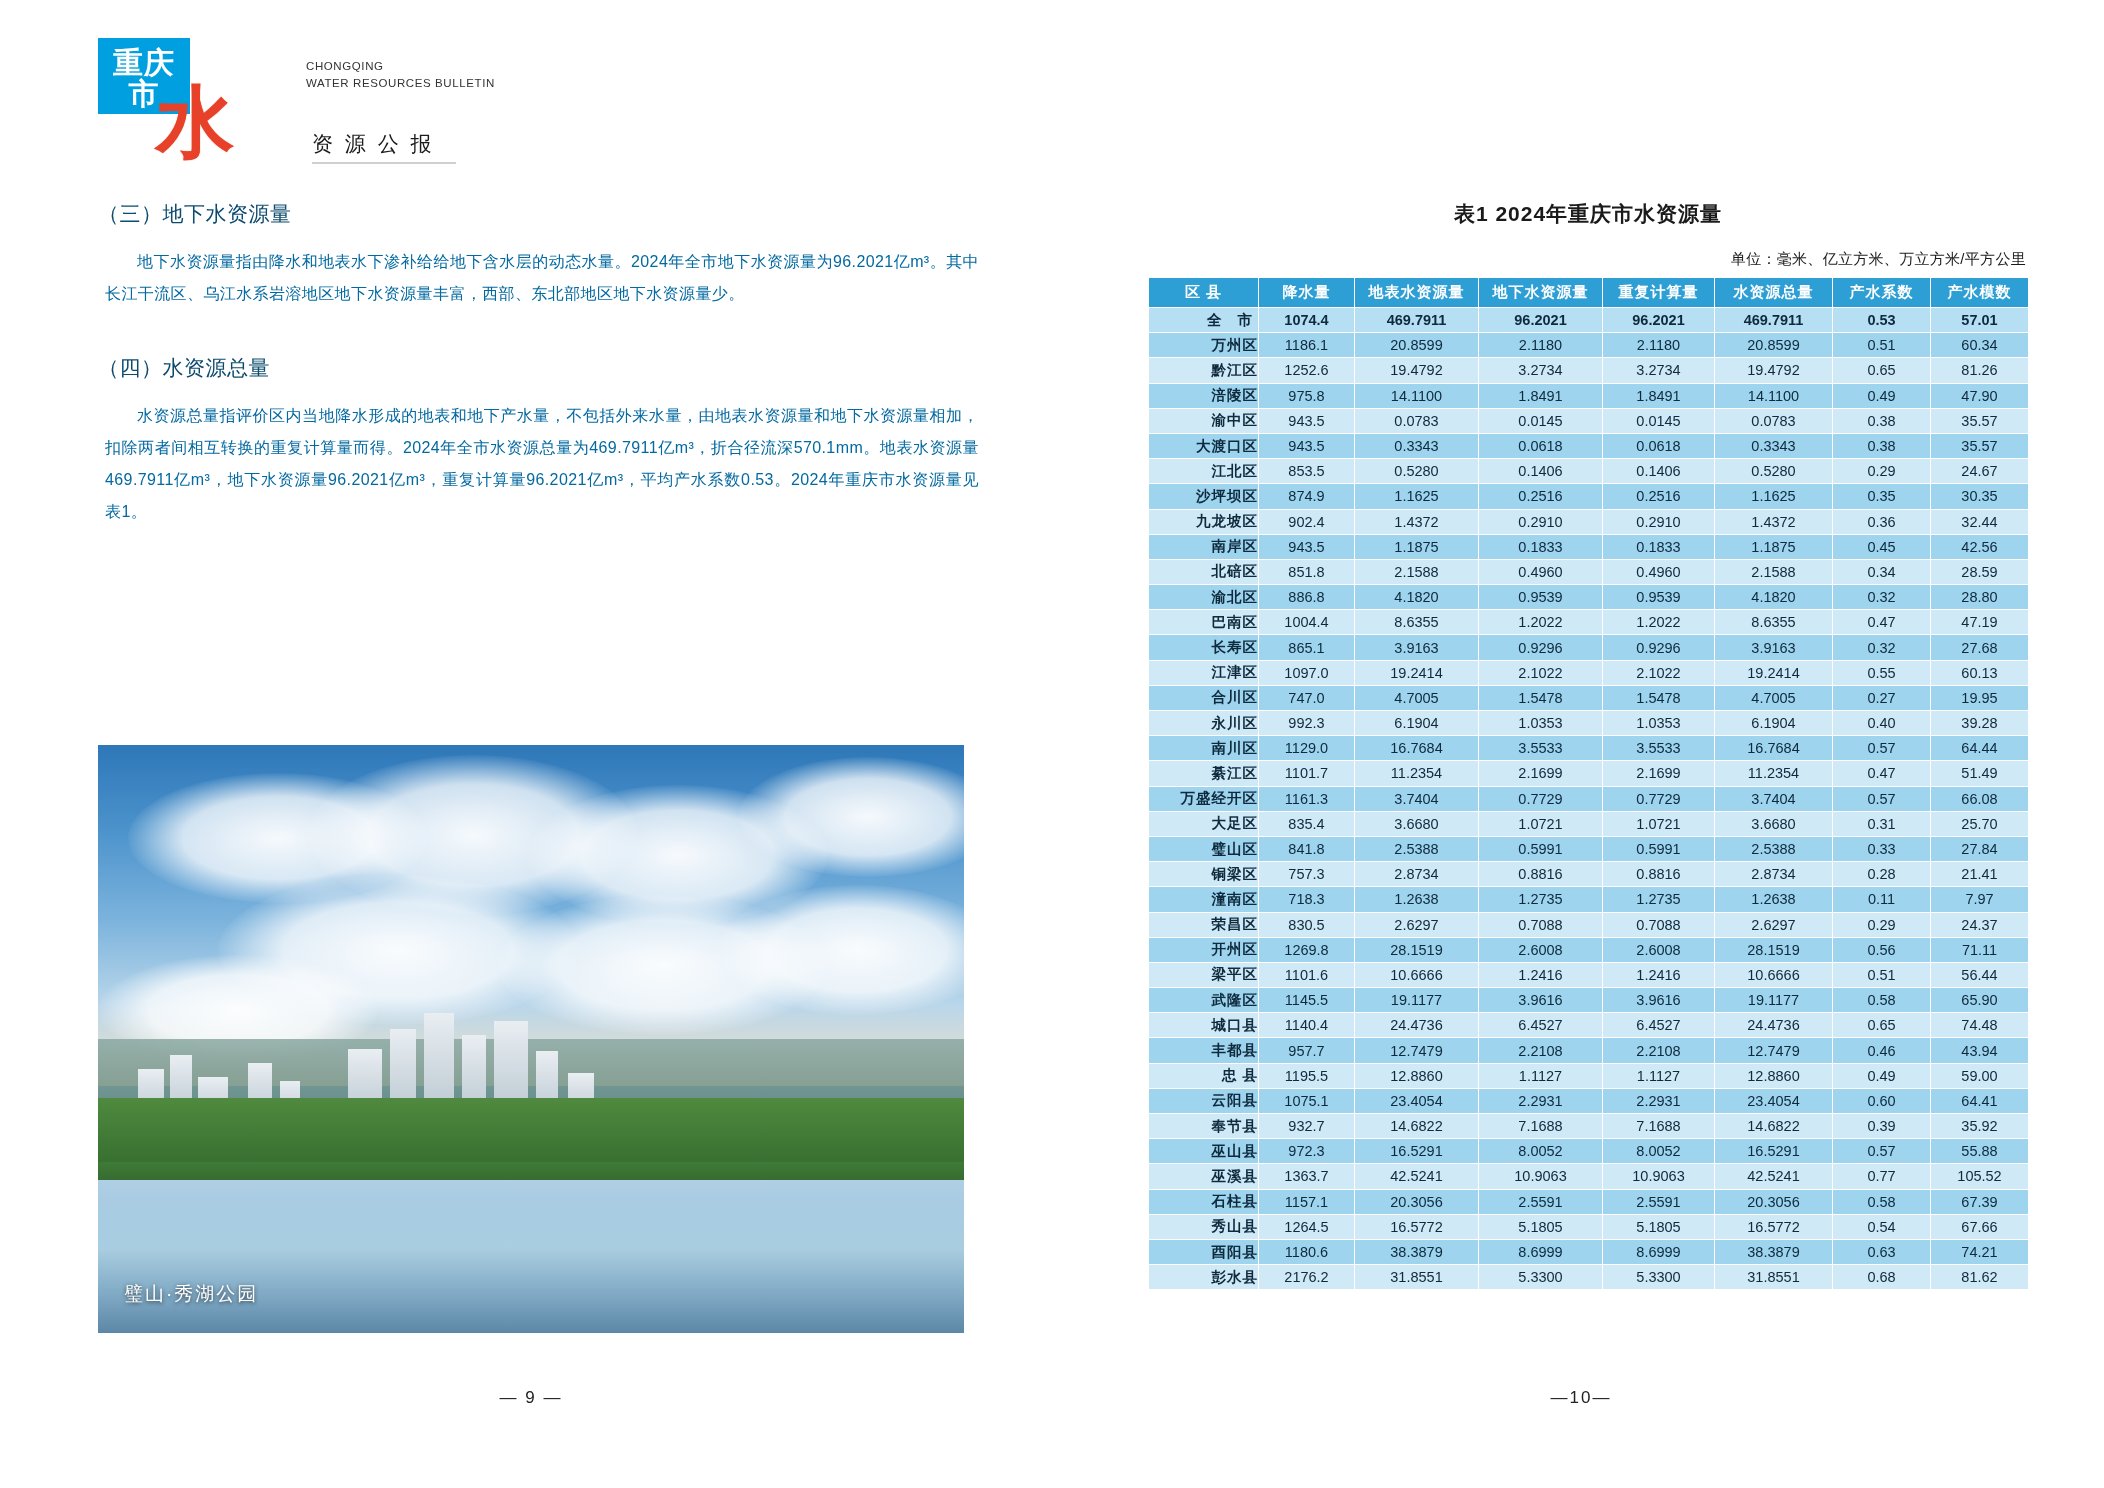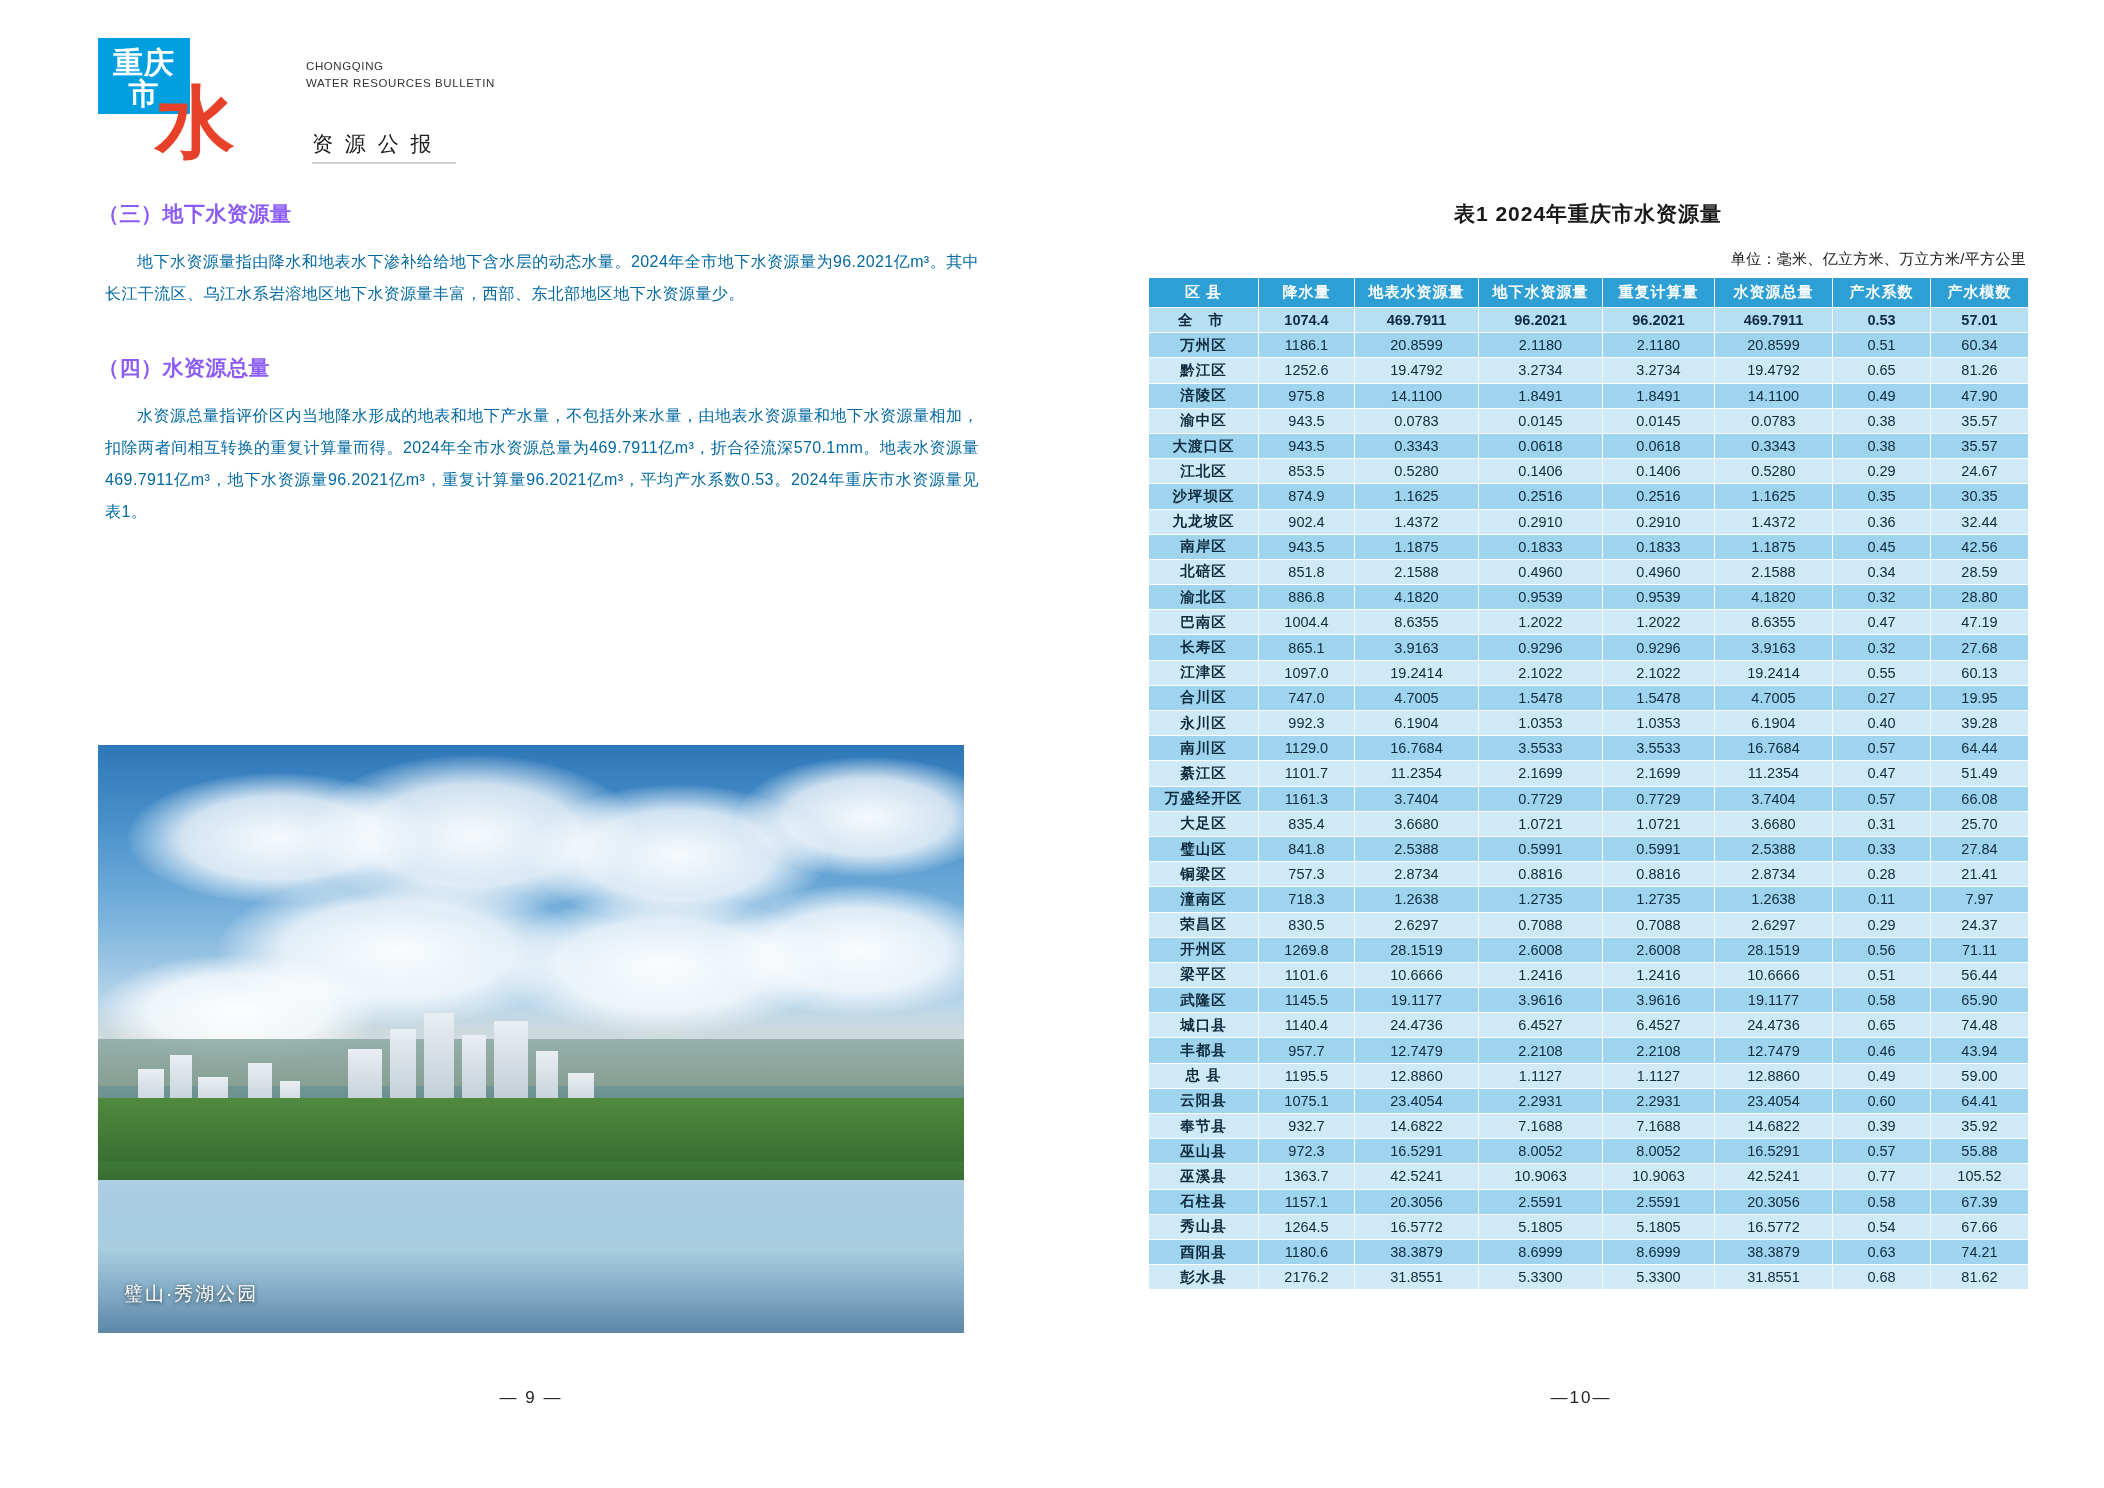--- a/index.html
+++ b/index.html
@@ -71,22 +71,22 @@
   }
 
   
   .left-col {
     position: absolute;
     left: 98px; top: 200px;
     width: 888px;
   }
   .sec-head {
     font-size: 21px;
-    color: #8b5cf6;
-    font-weight: bold;
+    color: #0c4a6e;
+    font-weight: normal;
     margin: 0 0 18px 0;
     letter-spacing: 0.5px;
   }
   .sec-head.second { margin-top: 44px; }
   .para {
     font-size: 16px;
     color: #0369a1;
     line-height: 2.0;
     text-indent: 2em;
     margin: 7px;
@@ -213,21 +213,21 @@
     background: #2e9fd4;
     color: #ffffff;
     font-weight: bold;
     letter-spacing: 1px;
     height: 30px;
     font-size: 15px;
     margin-top: 32px;
   }
   table.wr tbody tr:nth-child(odd) td  { background: #cfe9f7; }
   table.wr tbody tr:nth-child(even) td { background: #9fd4ef; }
-  table.wr td.region { font-weight: bold; letter-spacing: 1px; }
+  table.wr td.region { font-weight: bold; letter-spacing: 1px; text-align: right; }
   table.wr tbody tr.total td { background: #b7dff3; font-weight: bold; }
   table.wr tbody tr.total td.region { letter-spacing: 6px; }
 </style>
 </head>
 <body>
 
 <div class="page">
 
   <div class="logo-block">
     <div class="logo-square">

